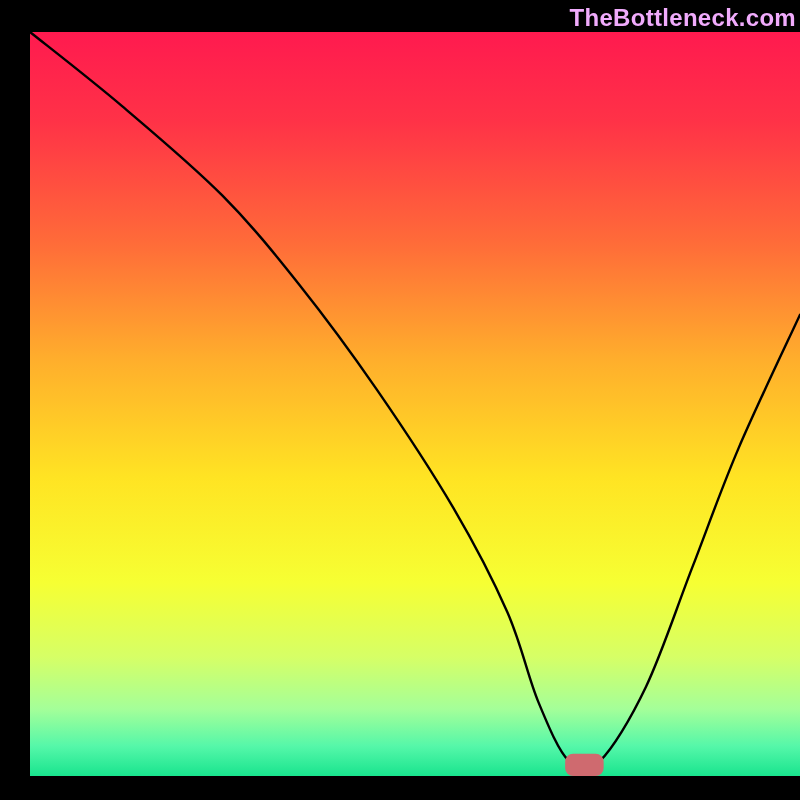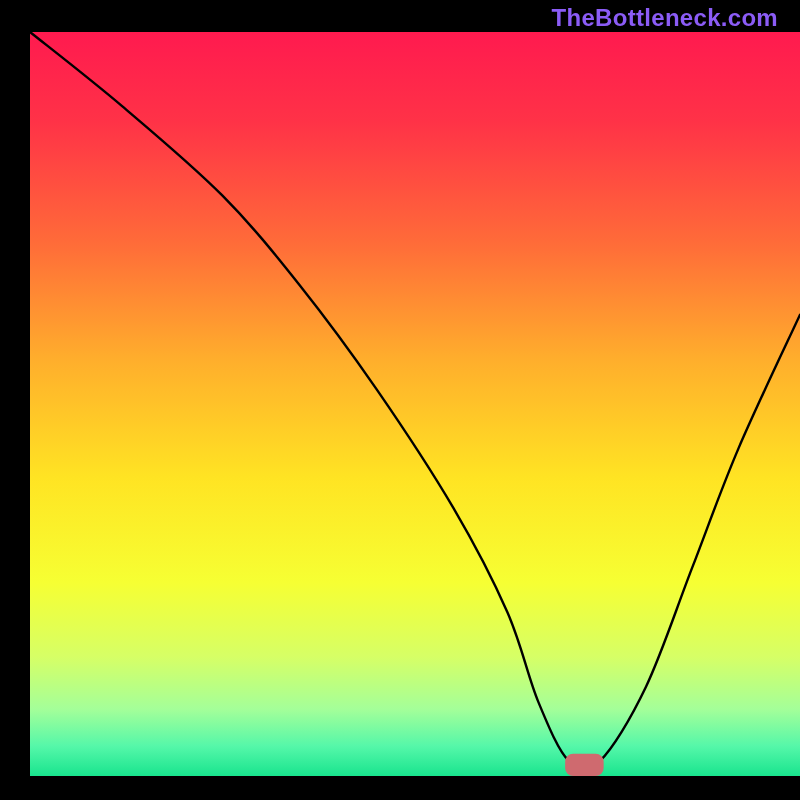--- a/index.html
+++ b/index.html
@@ -12,25 +12,25 @@
   }
   .frame {
     position: relative;
     width: 800px;
     height: 800px;
     background: #000;
   }
   .watermark {
     position: absolute;
     top: 4px;
-    right: 22px;
+    right: 4px;
     font-family: Arial, Helvetica, sans-serif;
     font-size: 24px;
     font-weight: bold;
-    color: #8b5cf6;
+    color: #f0abfc;
     letter-spacing: 0.3px;
     user-select: none;
   }
   svg {
     position: absolute;
     left: 0;
     top: 0;
   }
 </style>
 </head>

